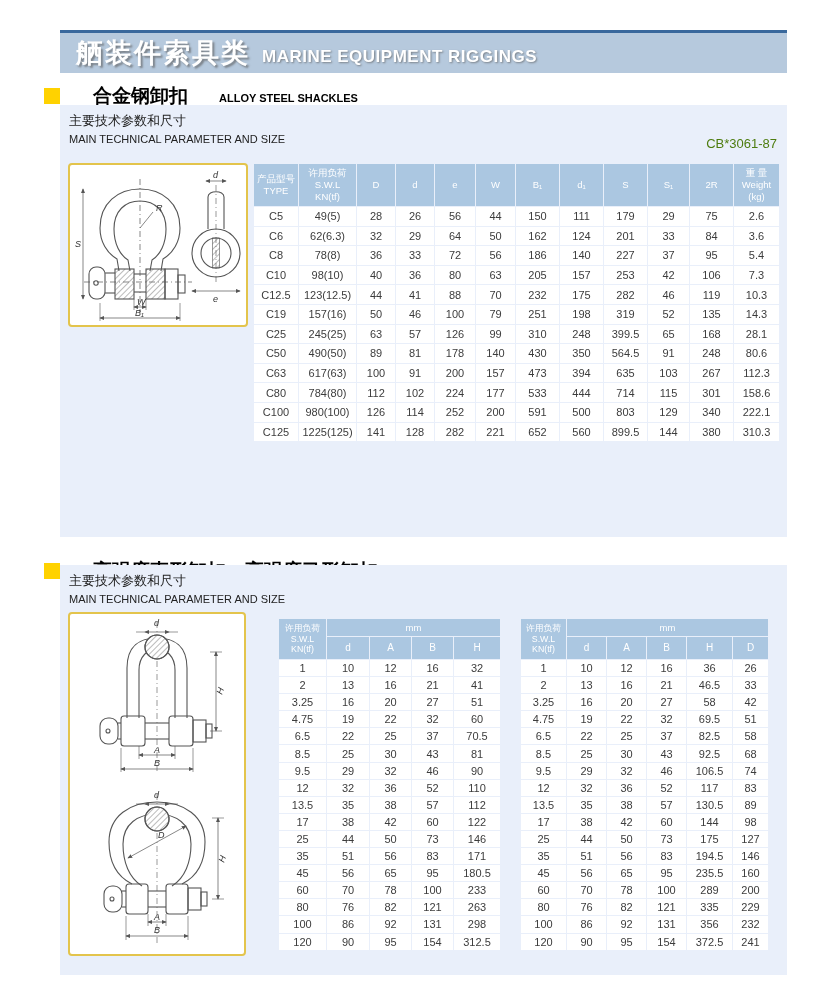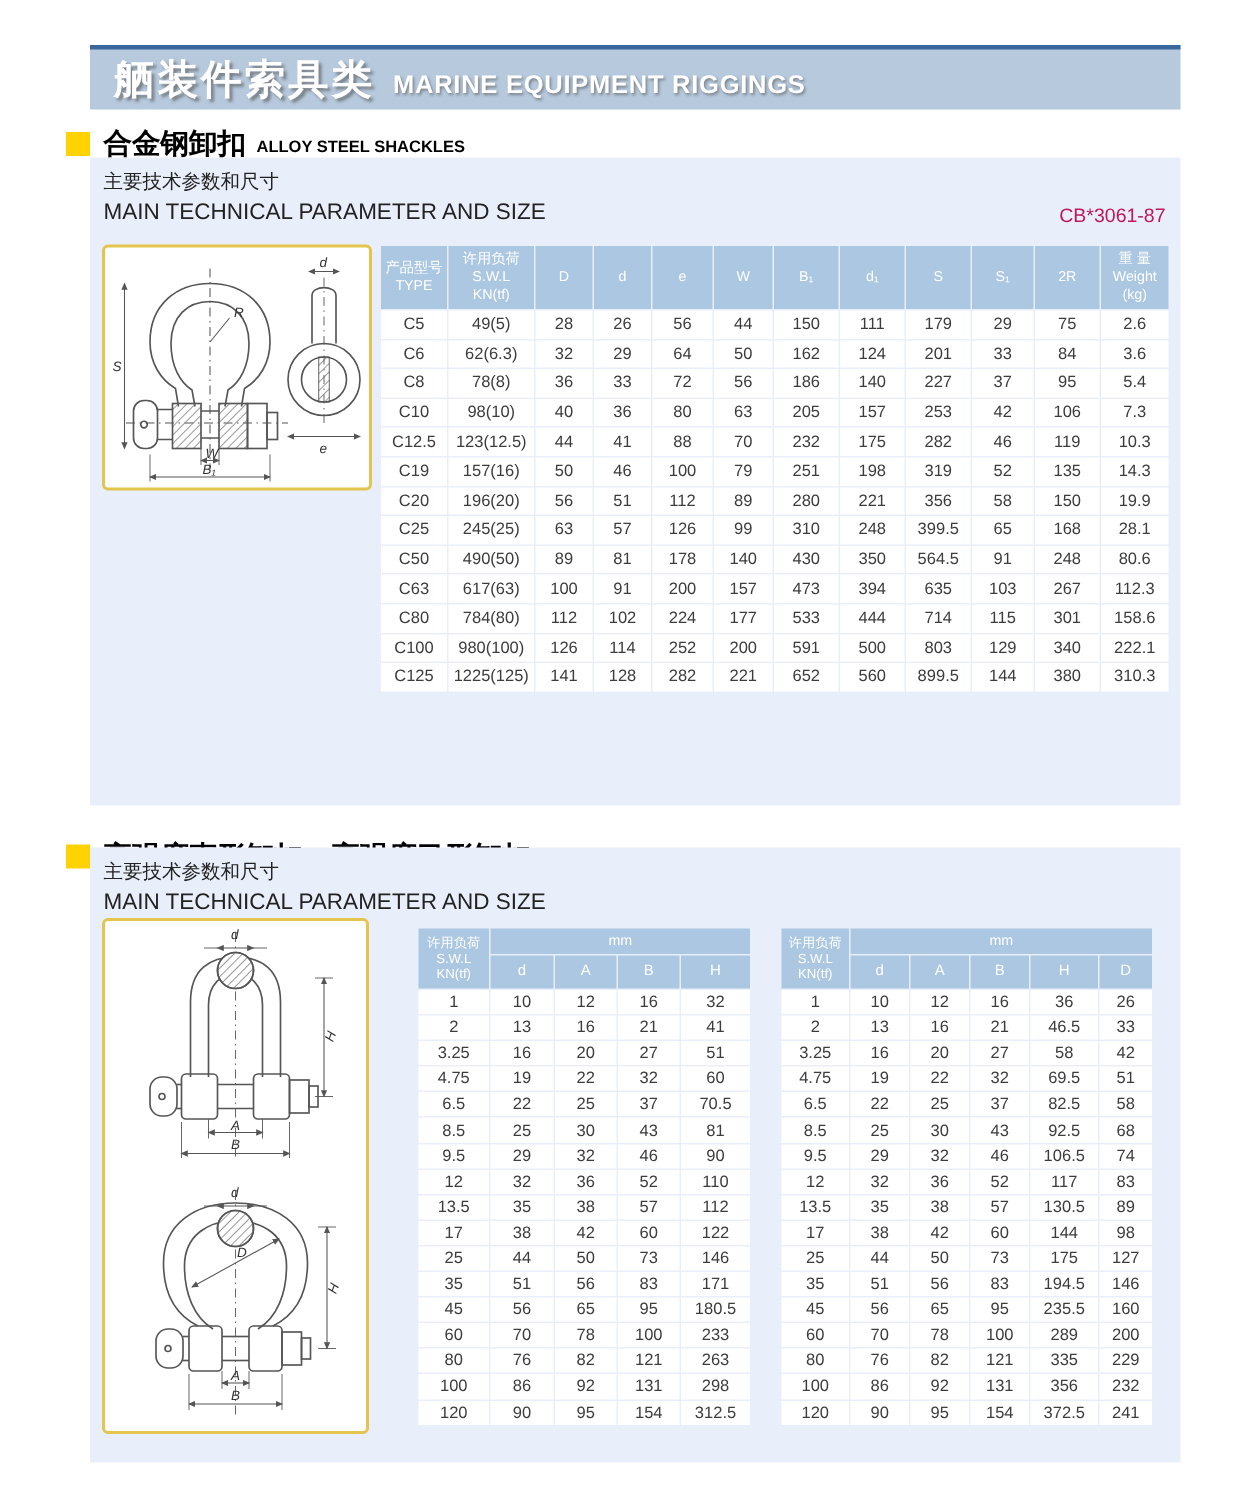--- a/index.html
+++ b/index.html
@@ -18,35 +18,35 @@
   .banner-zh {
     font-size:27px; font-weight:bold; color:#ffffff; letter-spacing:2px;
     text-shadow:2px 2px 2px rgba(90,90,90,.65);
   }
   .banner-en {
     font-size:17px; font-weight:bold; color:#ffffff; margin-left:12px; margin-top:7px;
     letter-spacing:.5px; text-shadow:1px 1px 2px rgba(90,90,90,.65);
   }
 
   
-  .sec-head { position:absolute; left:44px; display:flex; align-items:center; }
+  .sec-head { position:absolute; left:44px; display:flex; align-items:center;gap:24px; }
   #sec1-head { top:83px; }
   #sec2-head { top:558px; }
   .bullet { width:16px; height:16px; background:#ffd200; margin-right:9px; flex:0 0 auto; }
   .sec-zh { font-size:19px; font-weight:bold; color:#000; white-space:nowrap; }
   .sec-en { font-size:11px; font-weight:bold; color:#000; margin-left:7px; margin-top:4px; white-space:nowrap; }
 
   
   .panel { position:absolute; left:60px; width:727px; background:#e9effa; }
   #panel1 { top:105px; height:432px; }
   #panel2 { top:565px; height:410px; }
   .sub { position:absolute; left:9px; top:7px; color:#222; }
   .sub-zh { font-size:13px; }
-  .sub-en { font-size:15px; margin-top:3px; }
-  .standard { position:absolute; right:10px; top:31px; font-size:13px; color:#be185d; }
+  .sub-en { font-size:11px; margin-top:3px; }
+  .standard { position:absolute; right:10px; top:31px; font-size:13px; color:#4d7c0f; }
 
   
   .drawbox { position:absolute; background:#fff; border:2px solid #e3c44c; border-radius:4px; box-sizing:border-box; }
   #box1 { left:8px; top:58px; width:180px; height:164px; }
   #box2 { left:8px; top:47px; width:178px; height:344px; }
   .drawbox svg { display:block; width:100%; height:100%; }
   .dim-label { font-size:9px; font-style:italic; fill:#333; }
 
   
   table { border-collapse:separate; border-spacing:1px; position:absolute; table-layout:fixed; }
@@ -266,34 +266,20 @@
             <td>50</td>
             <td>46</td>
             <td>100</td>
             <td>79</td>
             <td>251</td>
             <td>198</td>
             <td>319</td>
             <td>52</td>
             <td>135</td>
             <td>14.3</td>
-          </tr>
-          <tr>
-            <td>C20</td>
-            <td>196(20)</td>
-            <td>56</td>
-            <td>51</td>
-            <td>112</td>
-            <td>89</td>
-            <td>280</td>
-            <td>221</td>
-            <td>356</td>
-            <td>58</td>
-            <td>150</td>
-            <td>19.9</td>
           </tr>
           <tr>
             <td>C25</td>
             <td>245(25)</td>
             <td>63</td>
             <td>57</td>
             <td>126</td>
             <td>99</td>
             <td>310</td>
             <td>248</td>

